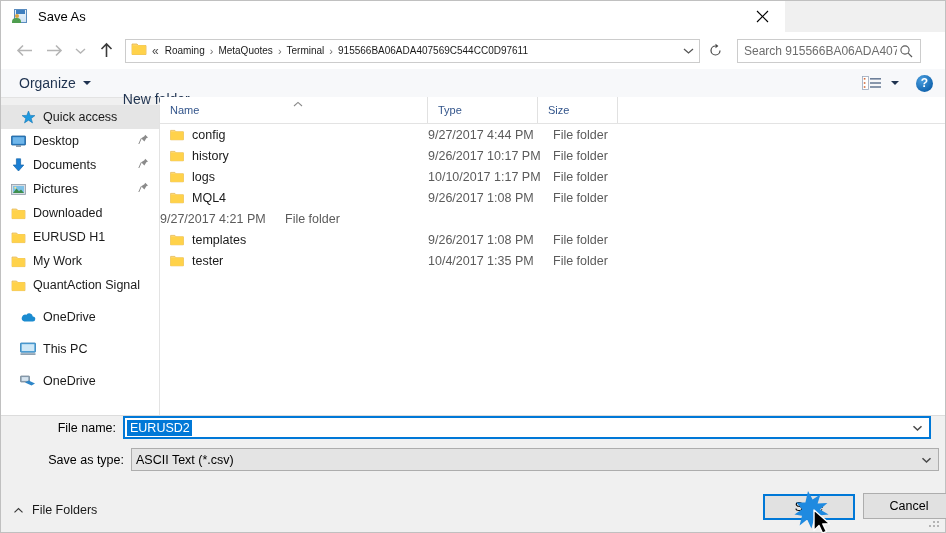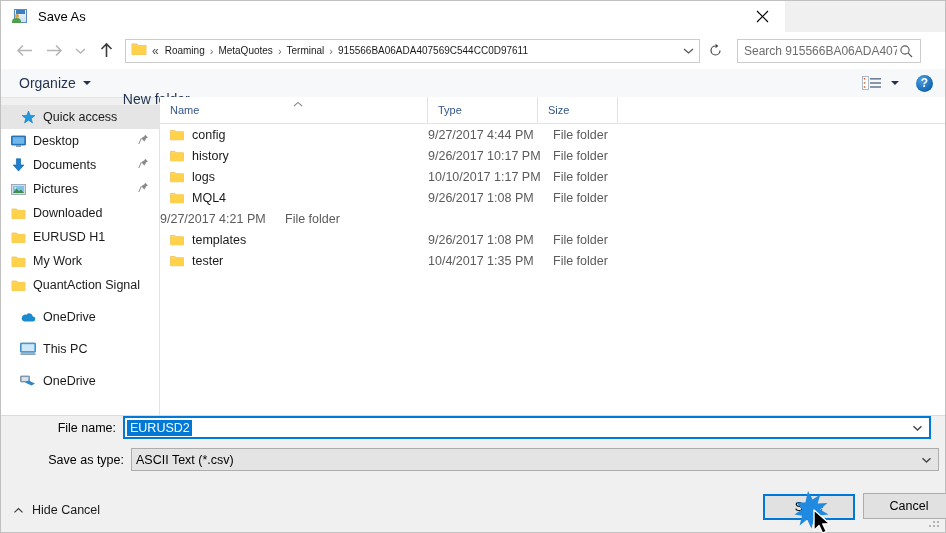--- a/index.html
+++ b/index.html
@@ -843,21 +843,21 @@
 
   </div>
 
   <div class="footer">
     <div class="hide-folders">
       <span class="hf-caret">
         <svg width="11" height="7" viewBox="0 0 11 7">
           <path d="M1.5 5.4 L5.5 1.6 L9.5 5.4" stroke="#3a3a3a" stroke-width="1.2" fill="none"></path>
         </svg>
       </span>
-      <span>Hide Cancel</span>
+      <span>File Folders</span>
     </div>
 
     <div class="grip">
       <i style="left:8px; top:0px;"></i>
       <i style="left:4px; top:4px;"></i>
         <i style="left:8px; top:4px;"></i>
       <i style="left:0px; top:8px;"></i>
         <i style="left:4px; top:8px;"></i>
         <i style="left:8px; top:8px;"></i>
     </div>

